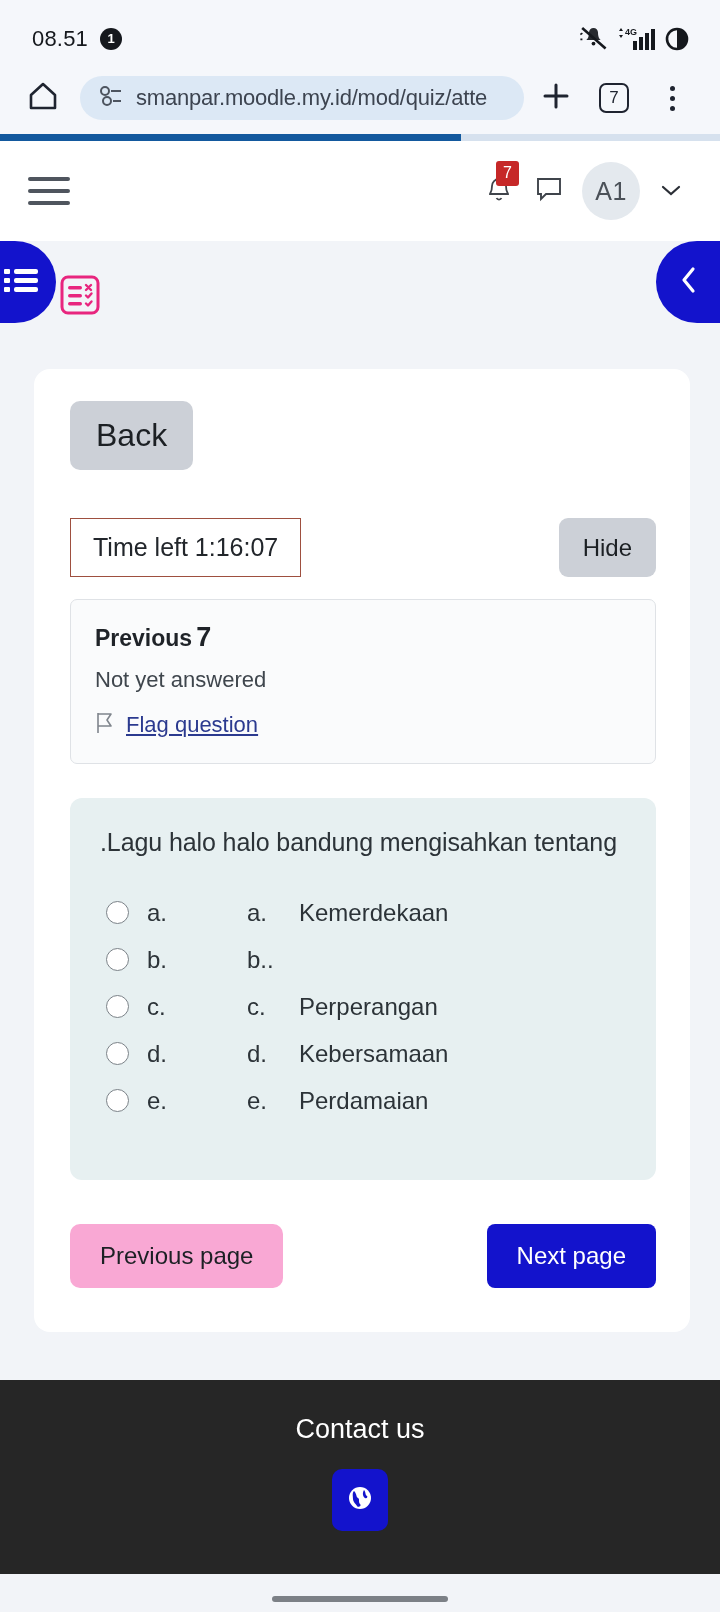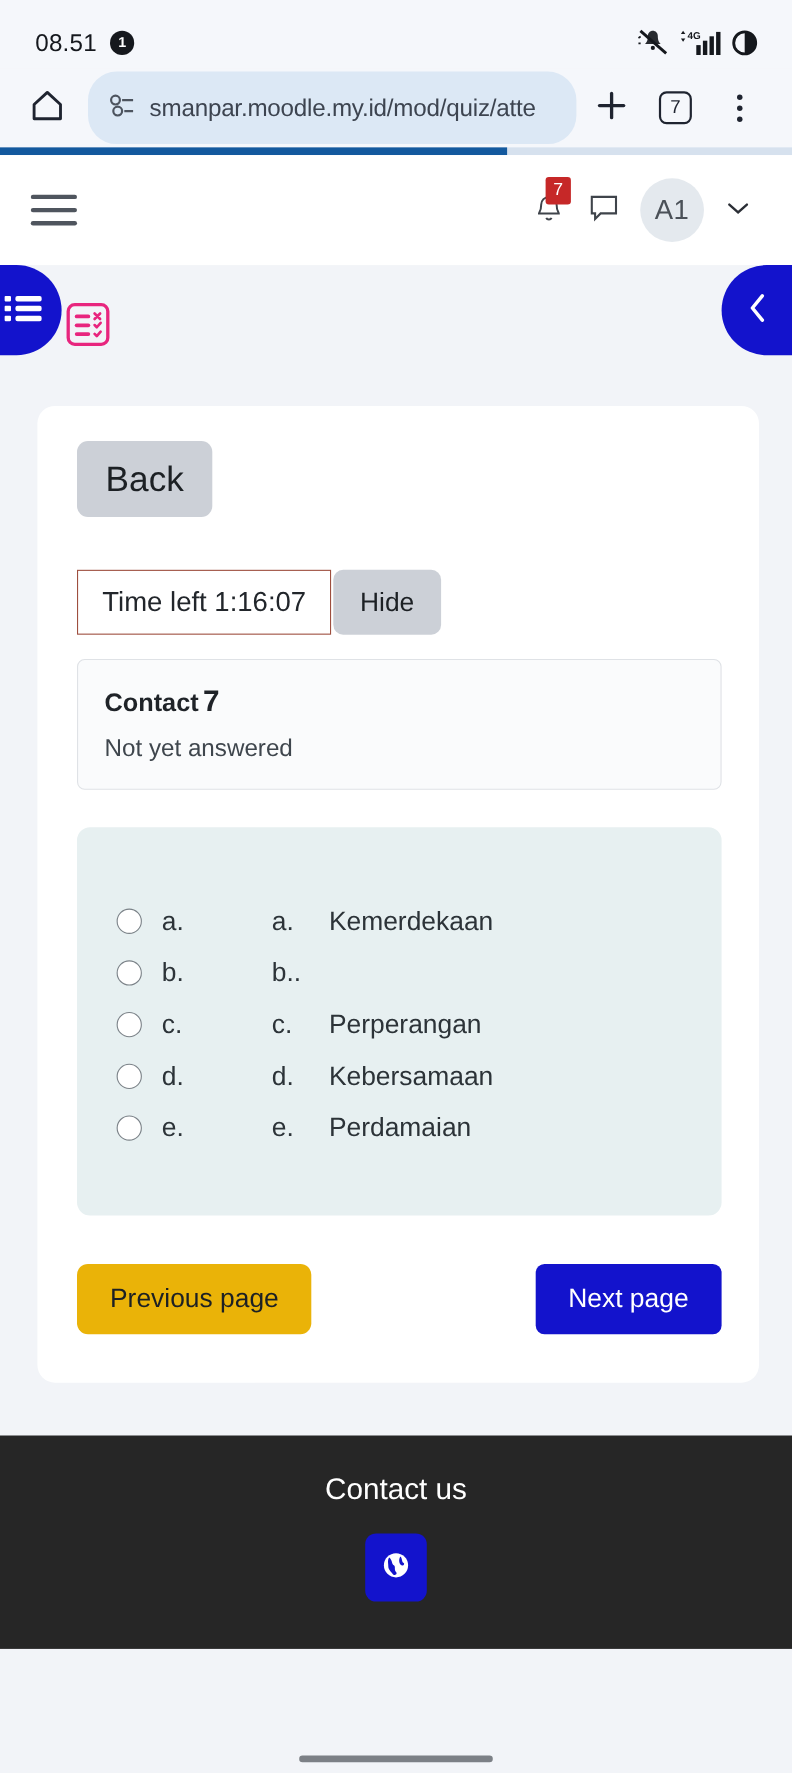--- a/index.html
+++ b/index.html
@@ -46,21 +46,21 @@
     gap: 6px;
     background: #f5f7fb;
   }
   .home-btn {
     width: 50px; height: 50px;
     display: flex; align-items: center; justify-content: center;
     flex: 0 0 auto;
   }
   .omnibox {
     flex: 1 1 auto;
-    height: 66px;
+    height: 44px;
     background: #dce8f5;
     border-radius: 26px;
     display: flex;
     align-items: center;
     gap: 12px;
     padding: 15px 18px;
     margin-left: 6px;
     overflow: hidden;
   }
   .omnibox .url {
@@ -165,21 +165,21 @@
     border-radius: 10px;
   }
   .btn-grey {
     background: #ccd0d7;
     color: #1c2024;
     font-size: 32px;
     padding: 16px 26px;
   }
   .timer-row {
     display: flex;
-    justify-content: flex-start;
+    justify-content: space-between;
     align-items: stretch;
     margin-top: 48px;
     gap: 0;
   }
   .timer-box {
     border: 1.5px solid #9e4f3f;
     background: #fff;
     color: #22262b;
     font-size: 25px;
     padding: 14px 22px;
@@ -248,21 +248,21 @@
   .opt-text { flex: 1 1 auto; }
 
   
   .navrow {
     display: flex;
     justify-content: space-between;
     align-items: center;
     margin-top: 44px;
   }
   .prev-btn {
-    background: #eab308;
+    background: #f9a8d4;
     color: #1c2024;
     font-size: 24px;
     padding: 18px 30px;
     border: none;
     border-radius: 10px;
     font-family: inherit;
   }
   .next-btn {
     background: #1313cc;
     color: #ffffff;
@@ -467,26 +467,36 @@
 
     <button class="btn btn-grey">Back</button>
 
     <div class="timer-row">
       <div class="timer-box">Time left 1:16:07</div>
       <button class="hide-btn">Hide</button>
     </div>
 
     <div class="qinfo">
       <div class="qinfo-title">
-        <span>Contact</span><span class="qnum">7</span>
+        <span>Previous</span><span class="qnum">7</span>
       </div>
       <div class="qinfo-state">Not yet answered</div>
+      <div class="qflag">
+        <span>
+          <svg width="20" height="24" viewBox="0 0 20 24" fill="none" stroke="#7f858c" stroke-width="1.6" stroke-linejoin="round">
+            <path d="M3 3 L16 3 L12 9 L16 15 L3 15"></path>
+              <line x1="3" y1="2" x2="3" y2="22"></line>
+          </svg>
+        </span>
+        <a href="#">Flag question</a>
+      </div>
     </div>
 
     <div class="answer-block">
+      <div class="qtext">.Lagu halo halo bandung mengisahkan tentang</div>
       <div class="options" id="options">
           <div class="opt">
             <span class="radio"></span>
             <span class="opt-key">a.</span>
             <span class="opt-sub">a.</span>
             <span class="opt-text">Kemerdekaan</span>
           </div>
           <div class="opt">
             <span class="radio"></span>
             <span class="opt-key">b.</span>

